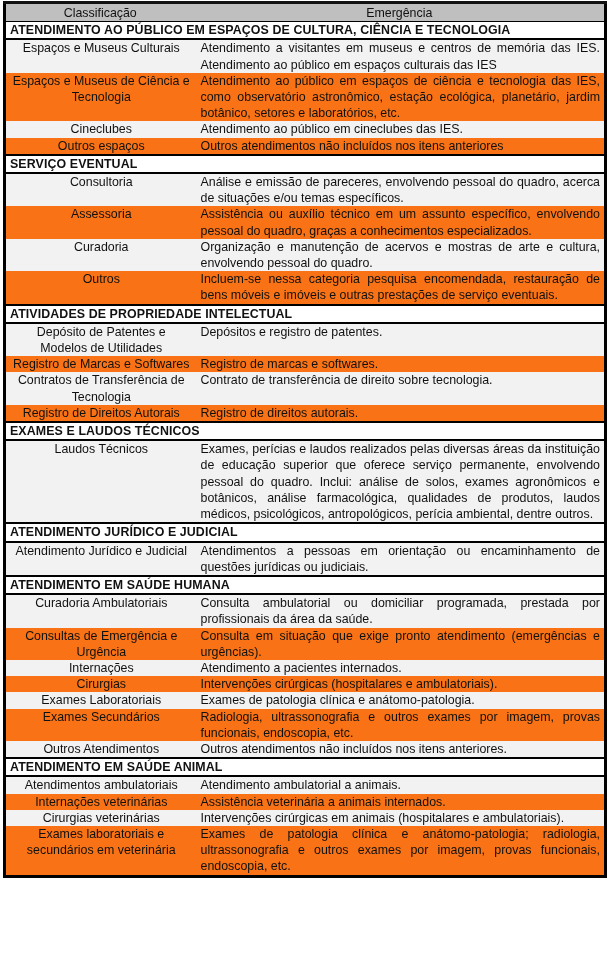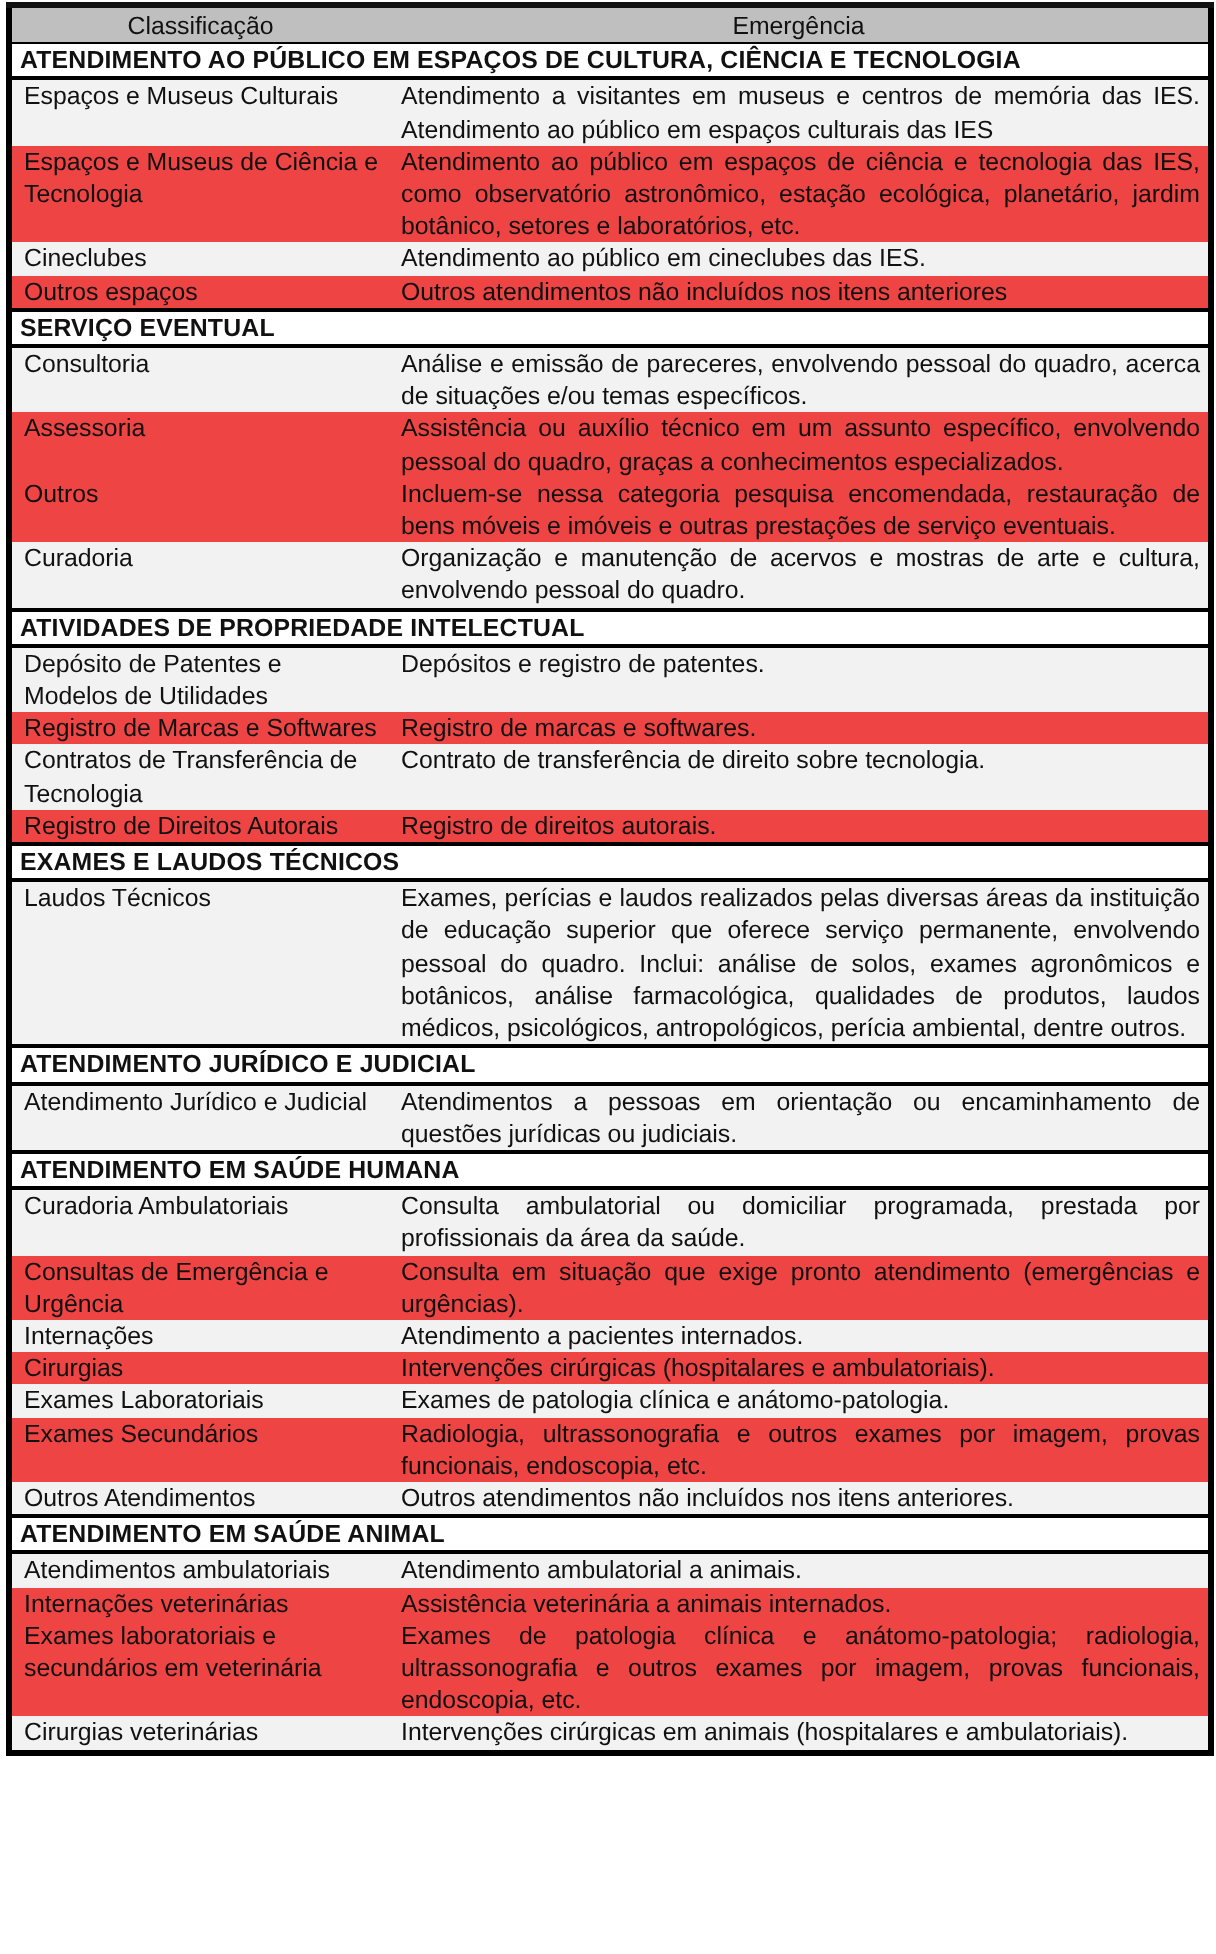--- a/index.html
+++ b/index.html
@@ -32,24 +32,25 @@
       text-align: left;
       padding: 0 4px;
       border-top: 2px solid #000;
       border-bottom: 2px solid #000;
       letter-spacing: 0.1px;
     }
     tr.section.first td { border-top: 1px solid #000; }
     tr.item td {
       vertical-align: top;
       padding: 0 4px 0 6px;
+      text-align: center;
     }
     tr.item td.def { padding: 0 4px 0 6px; text-align: justify; }
     tr.item.odd td { background: #f2f2f2; }
-    tr.item.even td { background: #ef4444; }
+    tr.item.even td { background: #f97316; }
   </style>
 </head>
 <body>
 
 <div class="wrap">
   <table>
     <colgroup>
         <col class="c1">
         <col class="c2">
       </colgroup>
@@ -83,27 +84,27 @@
           <td colspan="2">SERVIÇO EVENTUAL</td>
         </tr>
         <tr class="item odd">
           <td class="cls">Consultoria</td>
           <td class="def">Análise e emissão de pareceres, envolvendo pessoal do quadro, acerca de situações e/ou temas específicos.</td>
         </tr>
         <tr class="item even">
           <td class="cls">Assessoria</td>
           <td class="def">Assistência ou auxílio técnico em um assunto específico, envolvendo pessoal do quadro, graças a conhecimentos especializados.</td>
         </tr>
+        <tr class="item odd">
+          <td class="cls">Curadoria</td>
+          <td class="def">Organização e manutenção de acervos e mostras de arte e cultura, envolvendo pessoal do quadro.</td>
+        </tr>
         <tr class="item even">
           <td class="cls">Outros</td>
           <td class="def">Incluem-se nessa categoria pesquisa encomendada, restauração de bens móveis e imóveis e outras prestações de serviço eventuais.</td>
-        </tr>
-        <tr class="item odd">
-          <td class="cls">Curadoria</td>
-          <td class="def">Organização e manutenção de acervos e mostras de arte e cultura, envolvendo pessoal do quadro.</td>
         </tr>
         <tr class="section">
           <td colspan="2">ATIVIDADES DE PROPRIEDADE INTELECTUAL</td>
         </tr>
         <tr class="item odd">
           <td class="cls">Depósito de Patentes e Modelos de Utilidades</td>
           <td class="def">Depósitos e registro de patentes.</td>
         </tr>
         <tr class="item even">
           <td class="cls">Registro de Marcas e Softwares</td>
@@ -166,23 +167,23 @@
           <td colspan="2">ATENDIMENTO EM SAÚDE ANIMAL</td>
         </tr>
         <tr class="item odd">
           <td class="cls">Atendimentos ambulatoriais</td>
           <td class="def">Atendimento ambulatorial a animais.</td>
         </tr>
         <tr class="item even">
           <td class="cls">Internações veterinárias</td>
           <td class="def">Assistência veterinária a animais internados.</td>
         </tr>
+        <tr class="item odd">
+          <td class="cls">Cirurgias veterinárias</td>
+          <td class="def">Intervenções cirúrgicas em animais (hospitalares e ambulatoriais).</td>
+        </tr>
         <tr class="item even">
           <td class="cls">Exames laboratoriais e secundários em veterinária</td>
           <td class="def">Exames de patologia clínica e anátomo-patologia; radiologia, ultrassonografia e outros exames por imagem, provas funcionais, endoscopia, etc.</td>
-        </tr>
-        <tr class="item odd">
-          <td class="cls">Cirurgias veterinárias</td>
-          <td class="def">Intervenções cirúrgicas em animais (hospitalares e ambulatoriais).</td>
         </tr>
       </tbody>
   </table>
 </div>
 
 </body></html>

